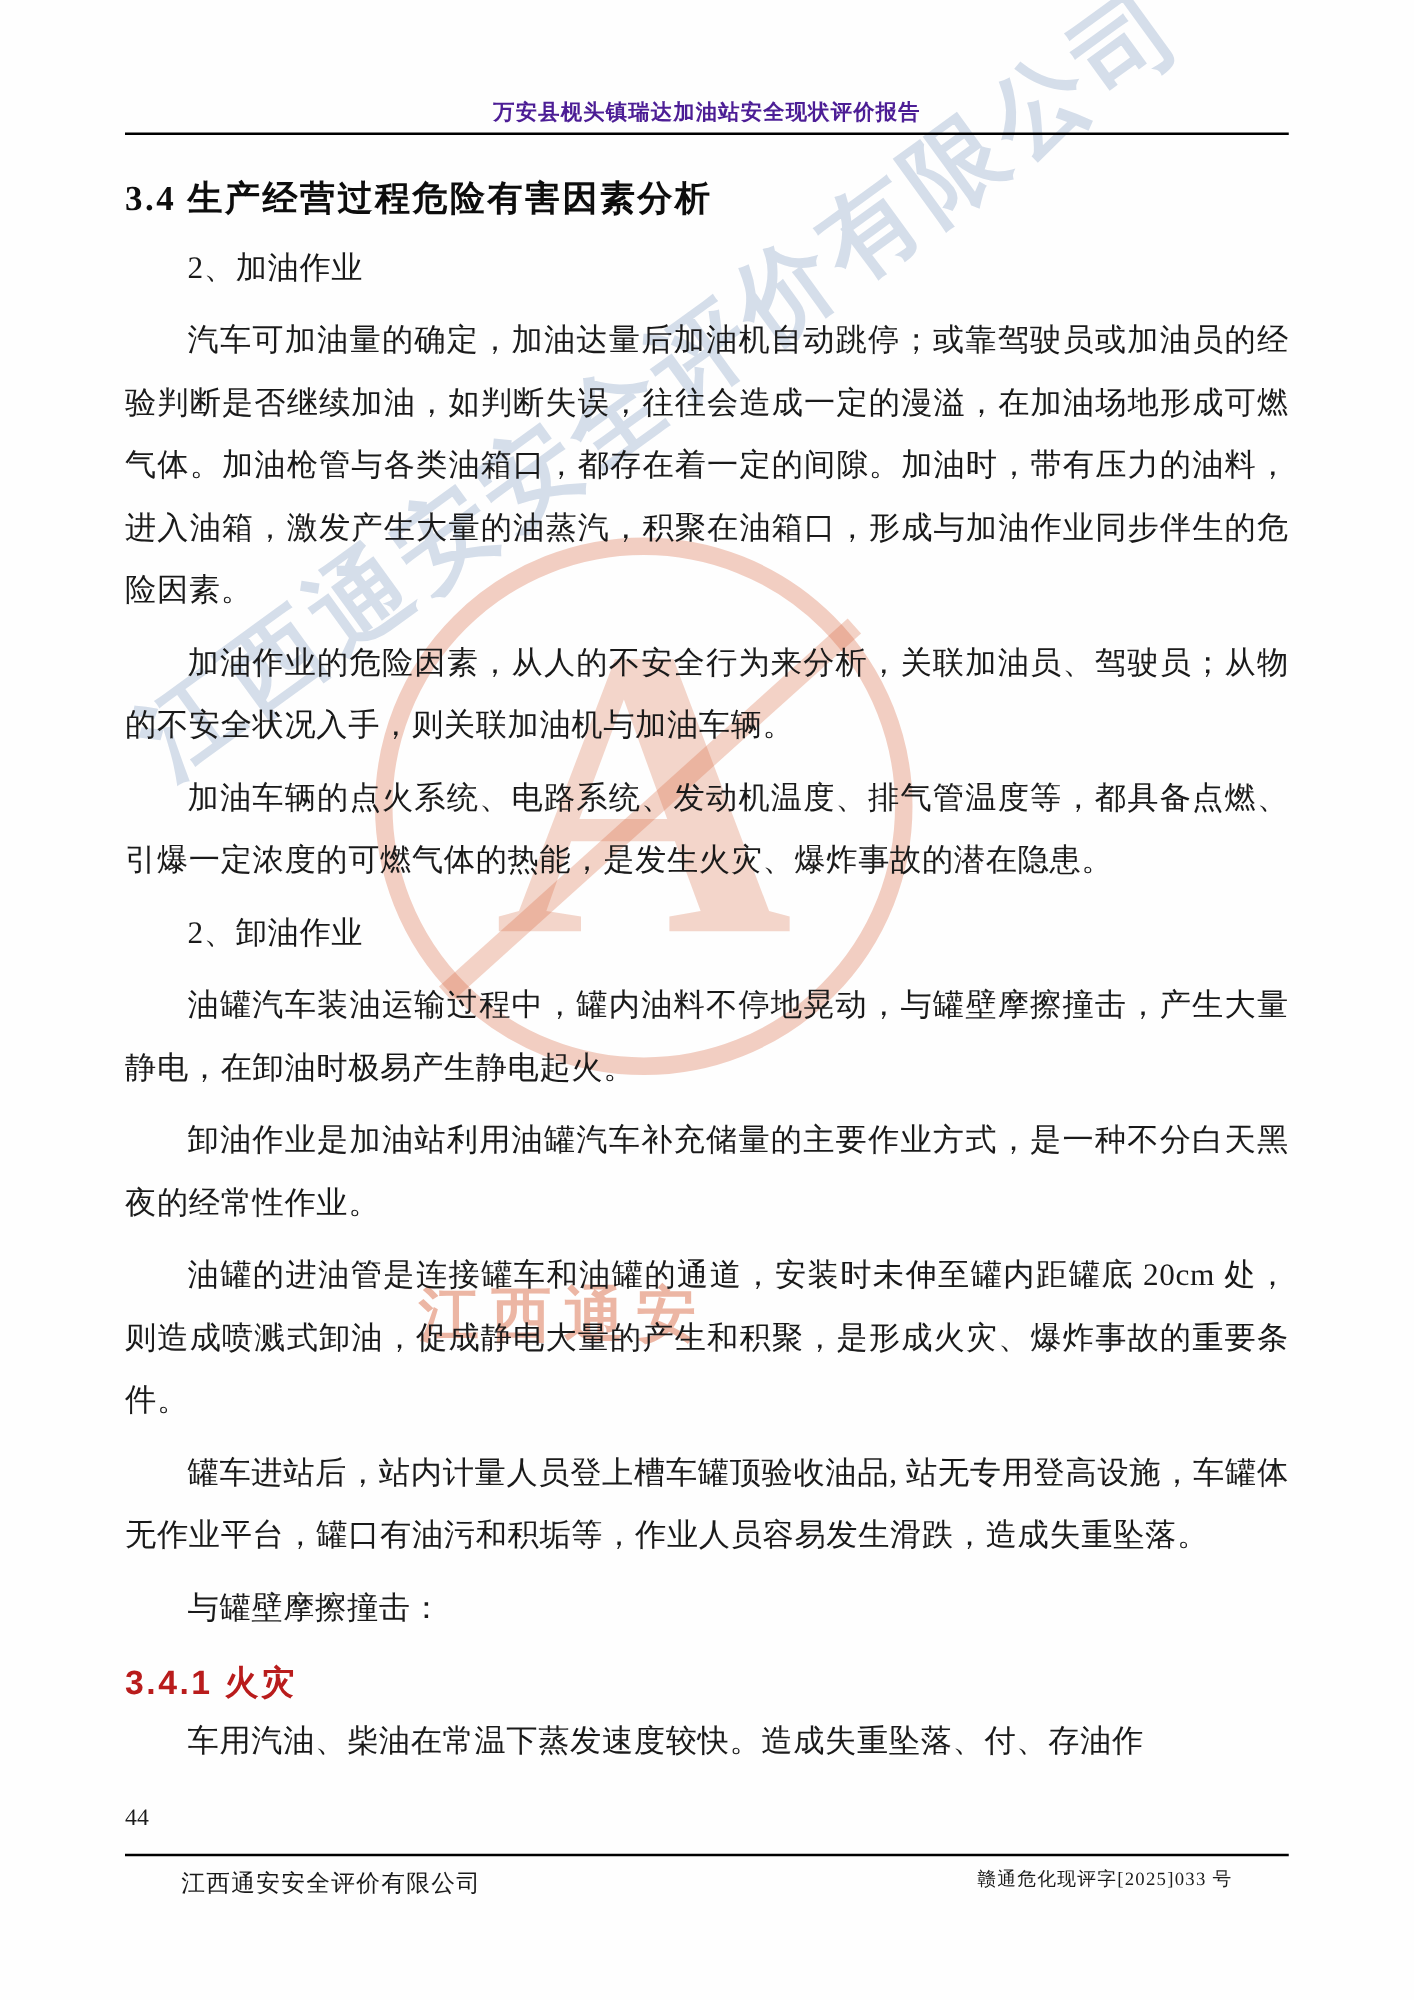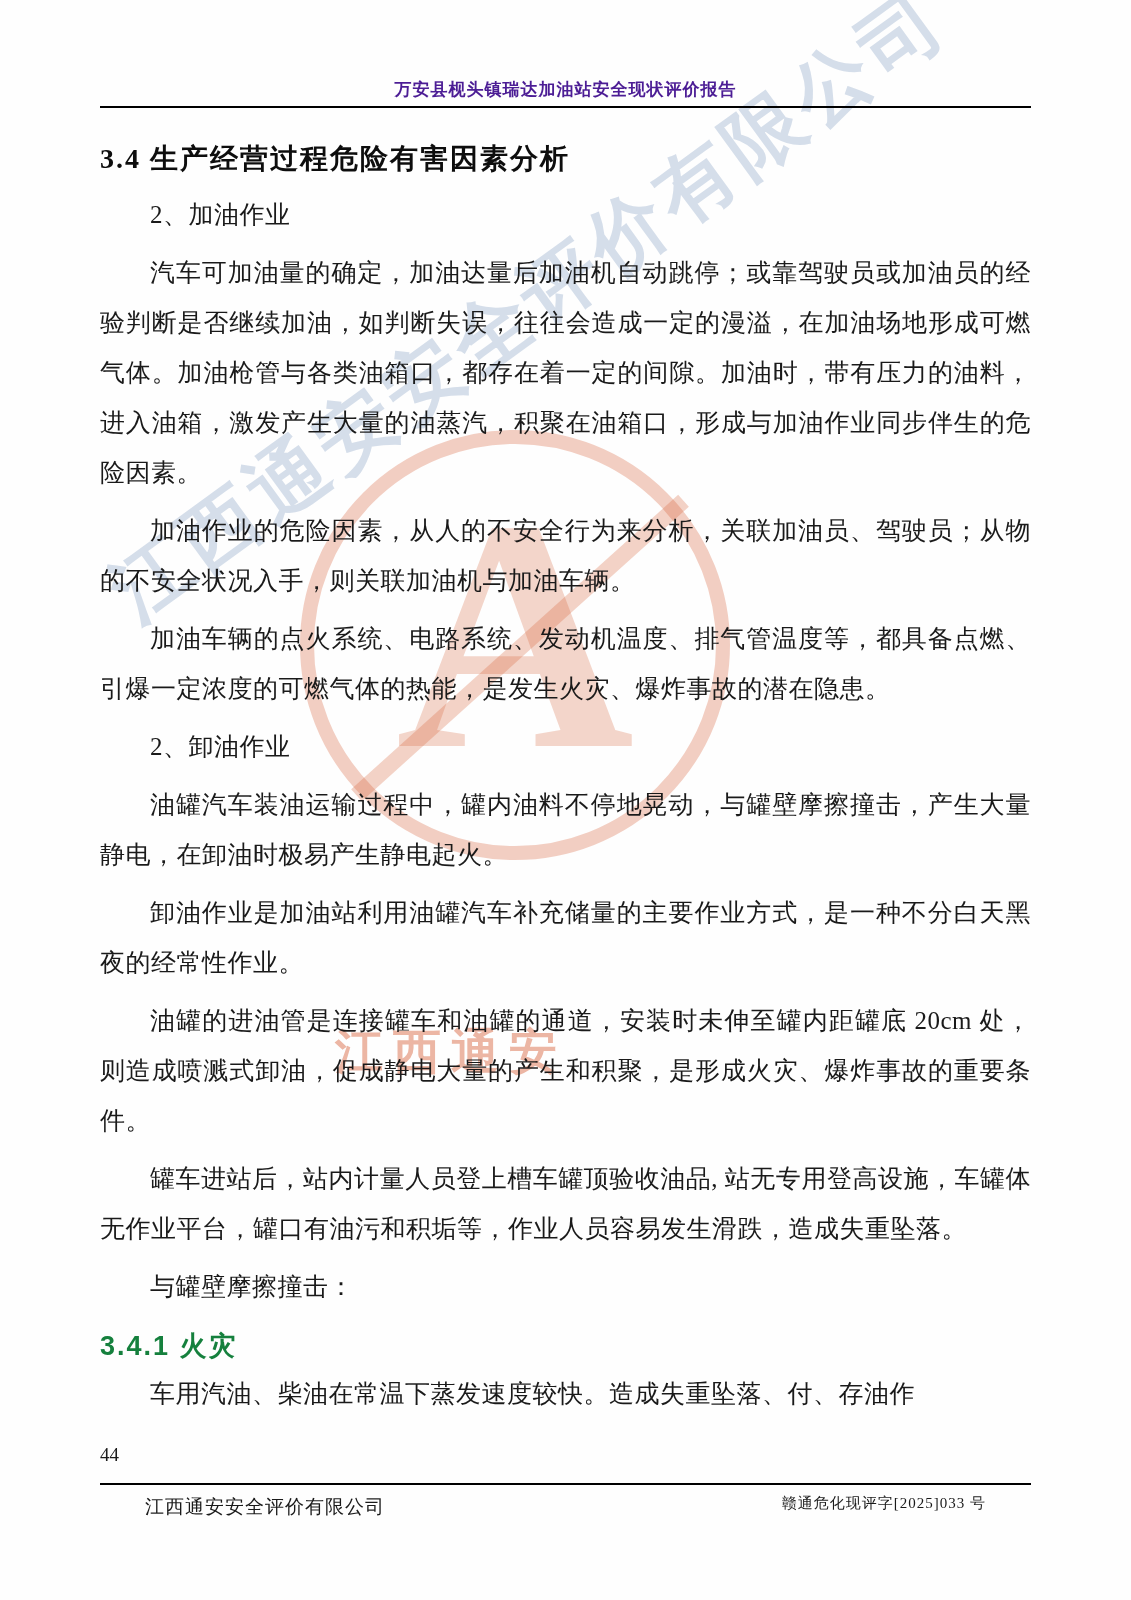--- a/index.html
+++ b/index.html
@@ -141,21 +141,21 @@
     font-family: Liberation Serif, serif;
     color: #0d0d0d;
   }
   h3.subsection {
     margin: 0;
     padding: 14px 0 4px 0;
     font-size: 27px;
     font-weight: bold;
     letter-spacing: 2px;
     font-family: "Liberation Sans", sans-serif;
-    color: #15803d;
+    color: #b91c1c;
   }
   p.para {
     margin: 0;
     padding: 6px 0 2px 0;
     font-size: 25px;
     line-height: 50px;
     text-indent: 50px;
     text-align: justify;
     text-justify: inter-ideograph;
     letter-spacing: 0.5px;

